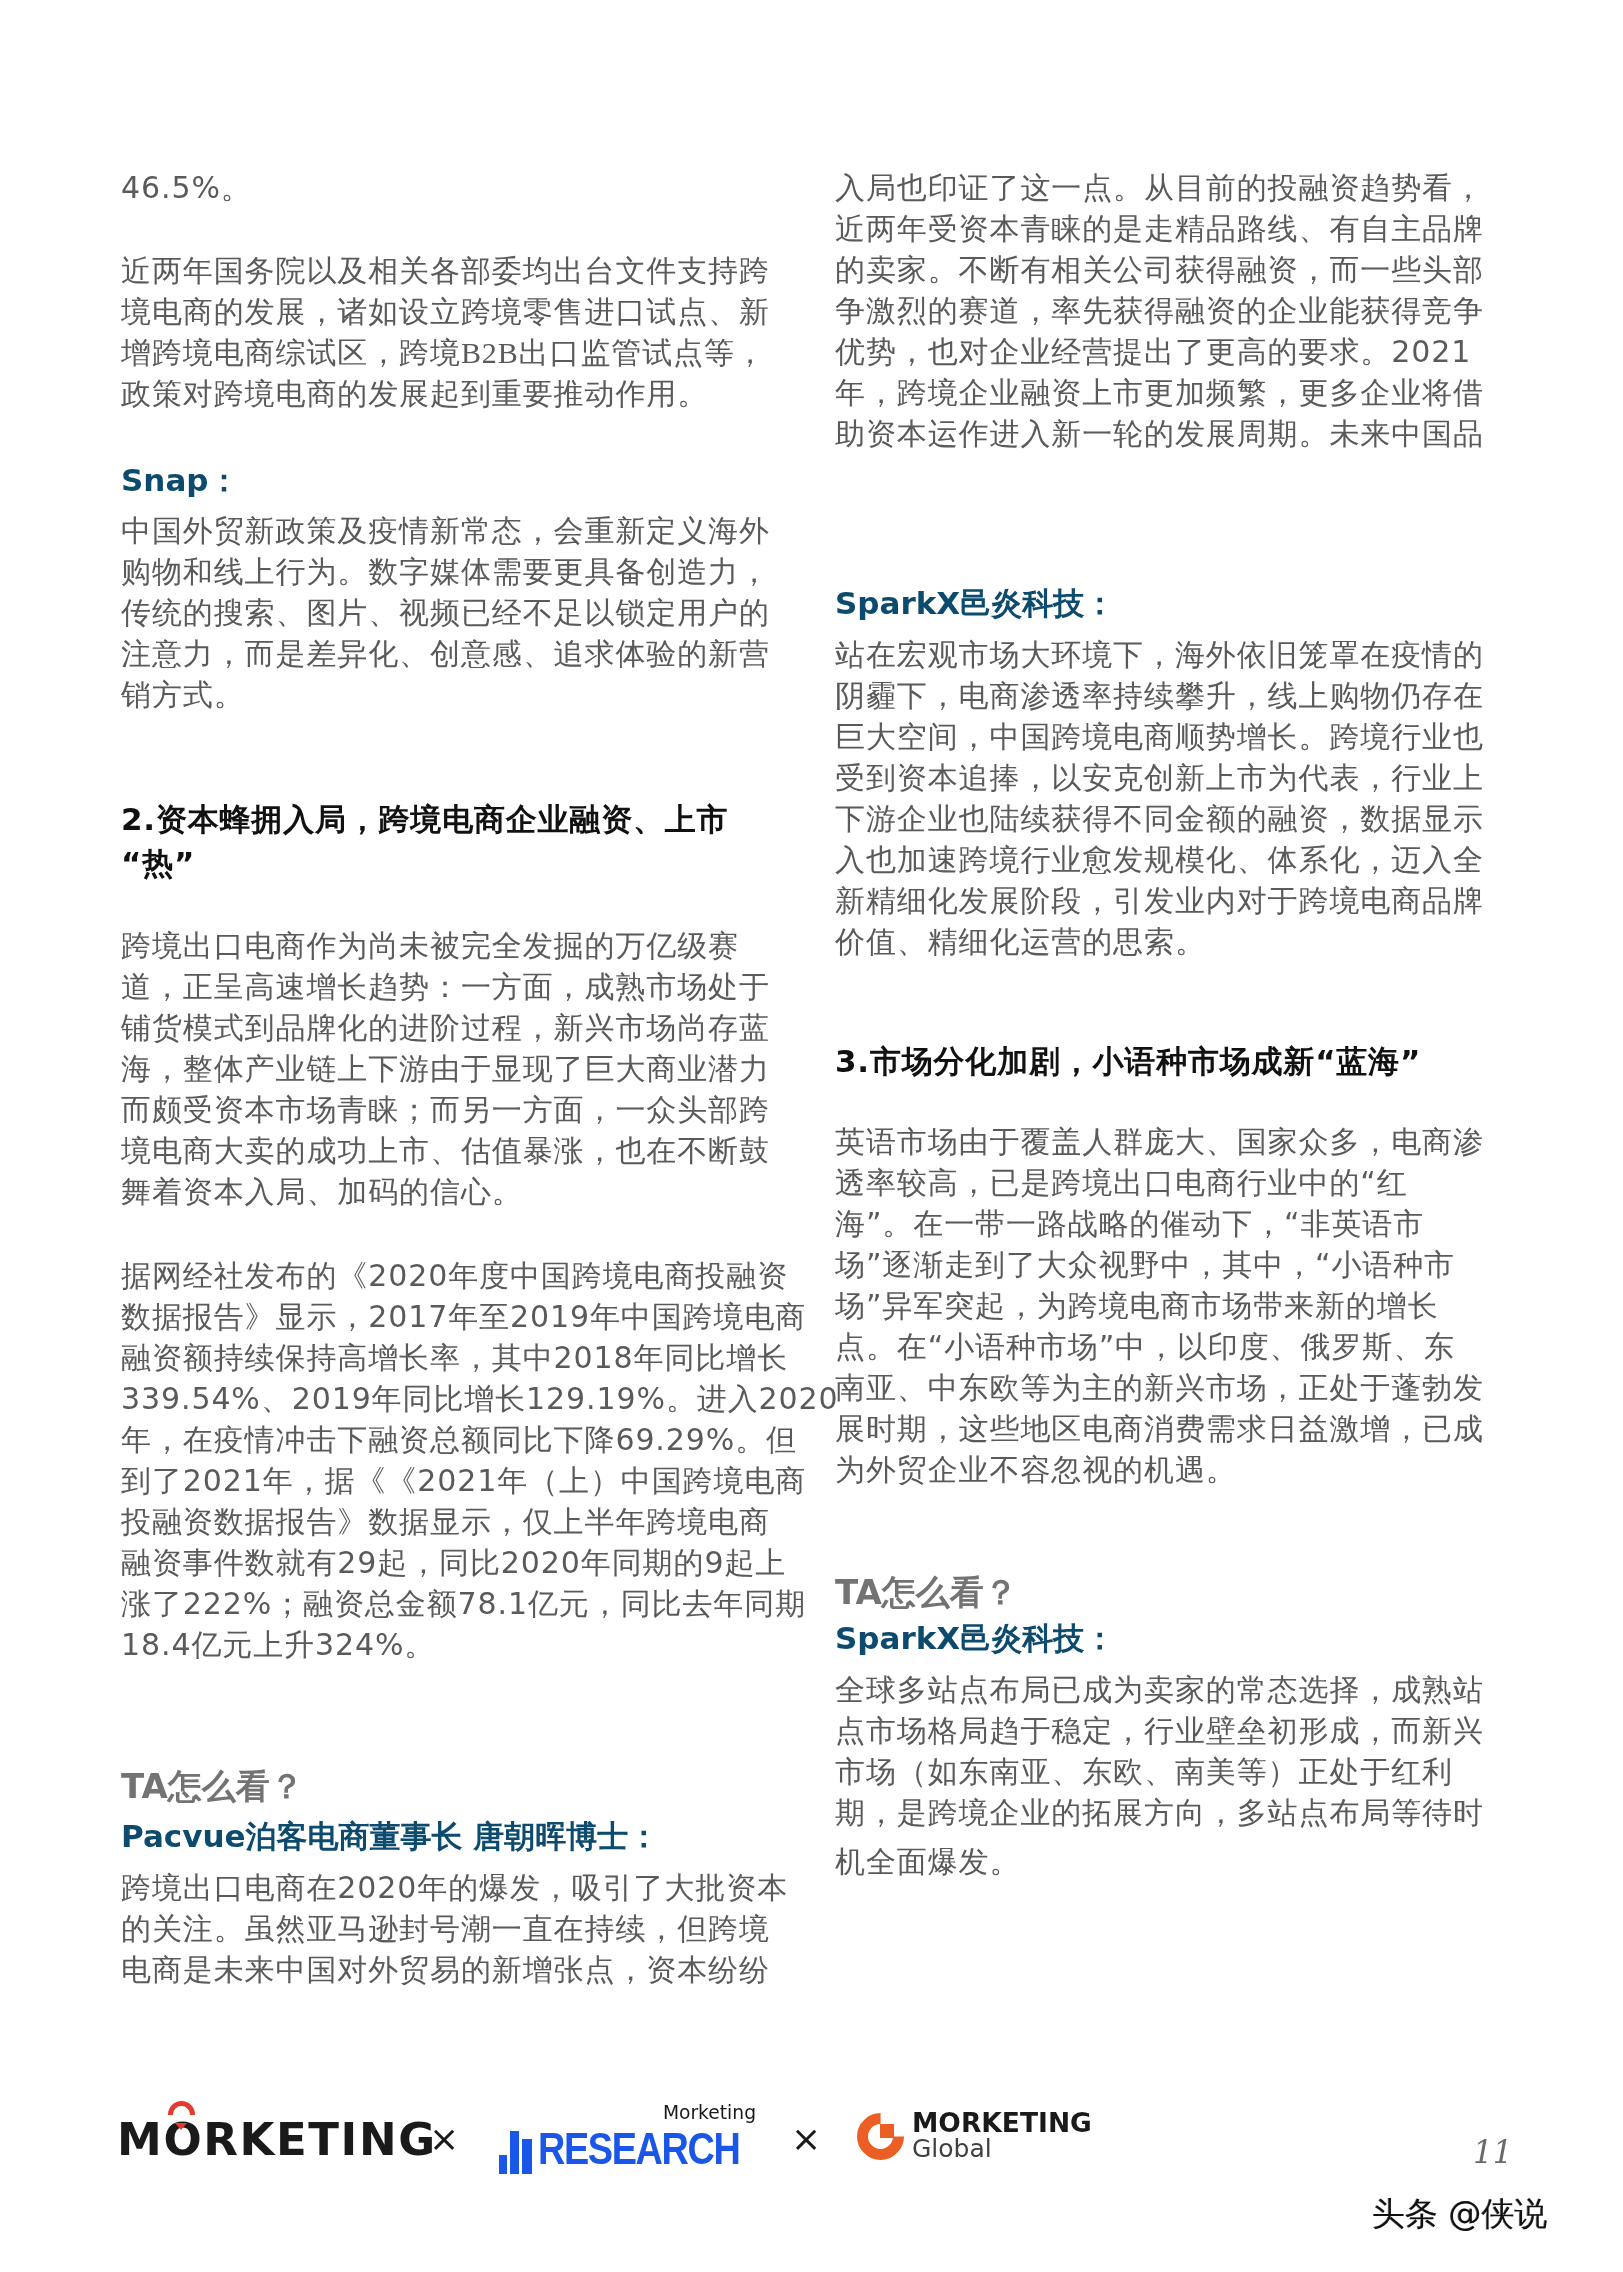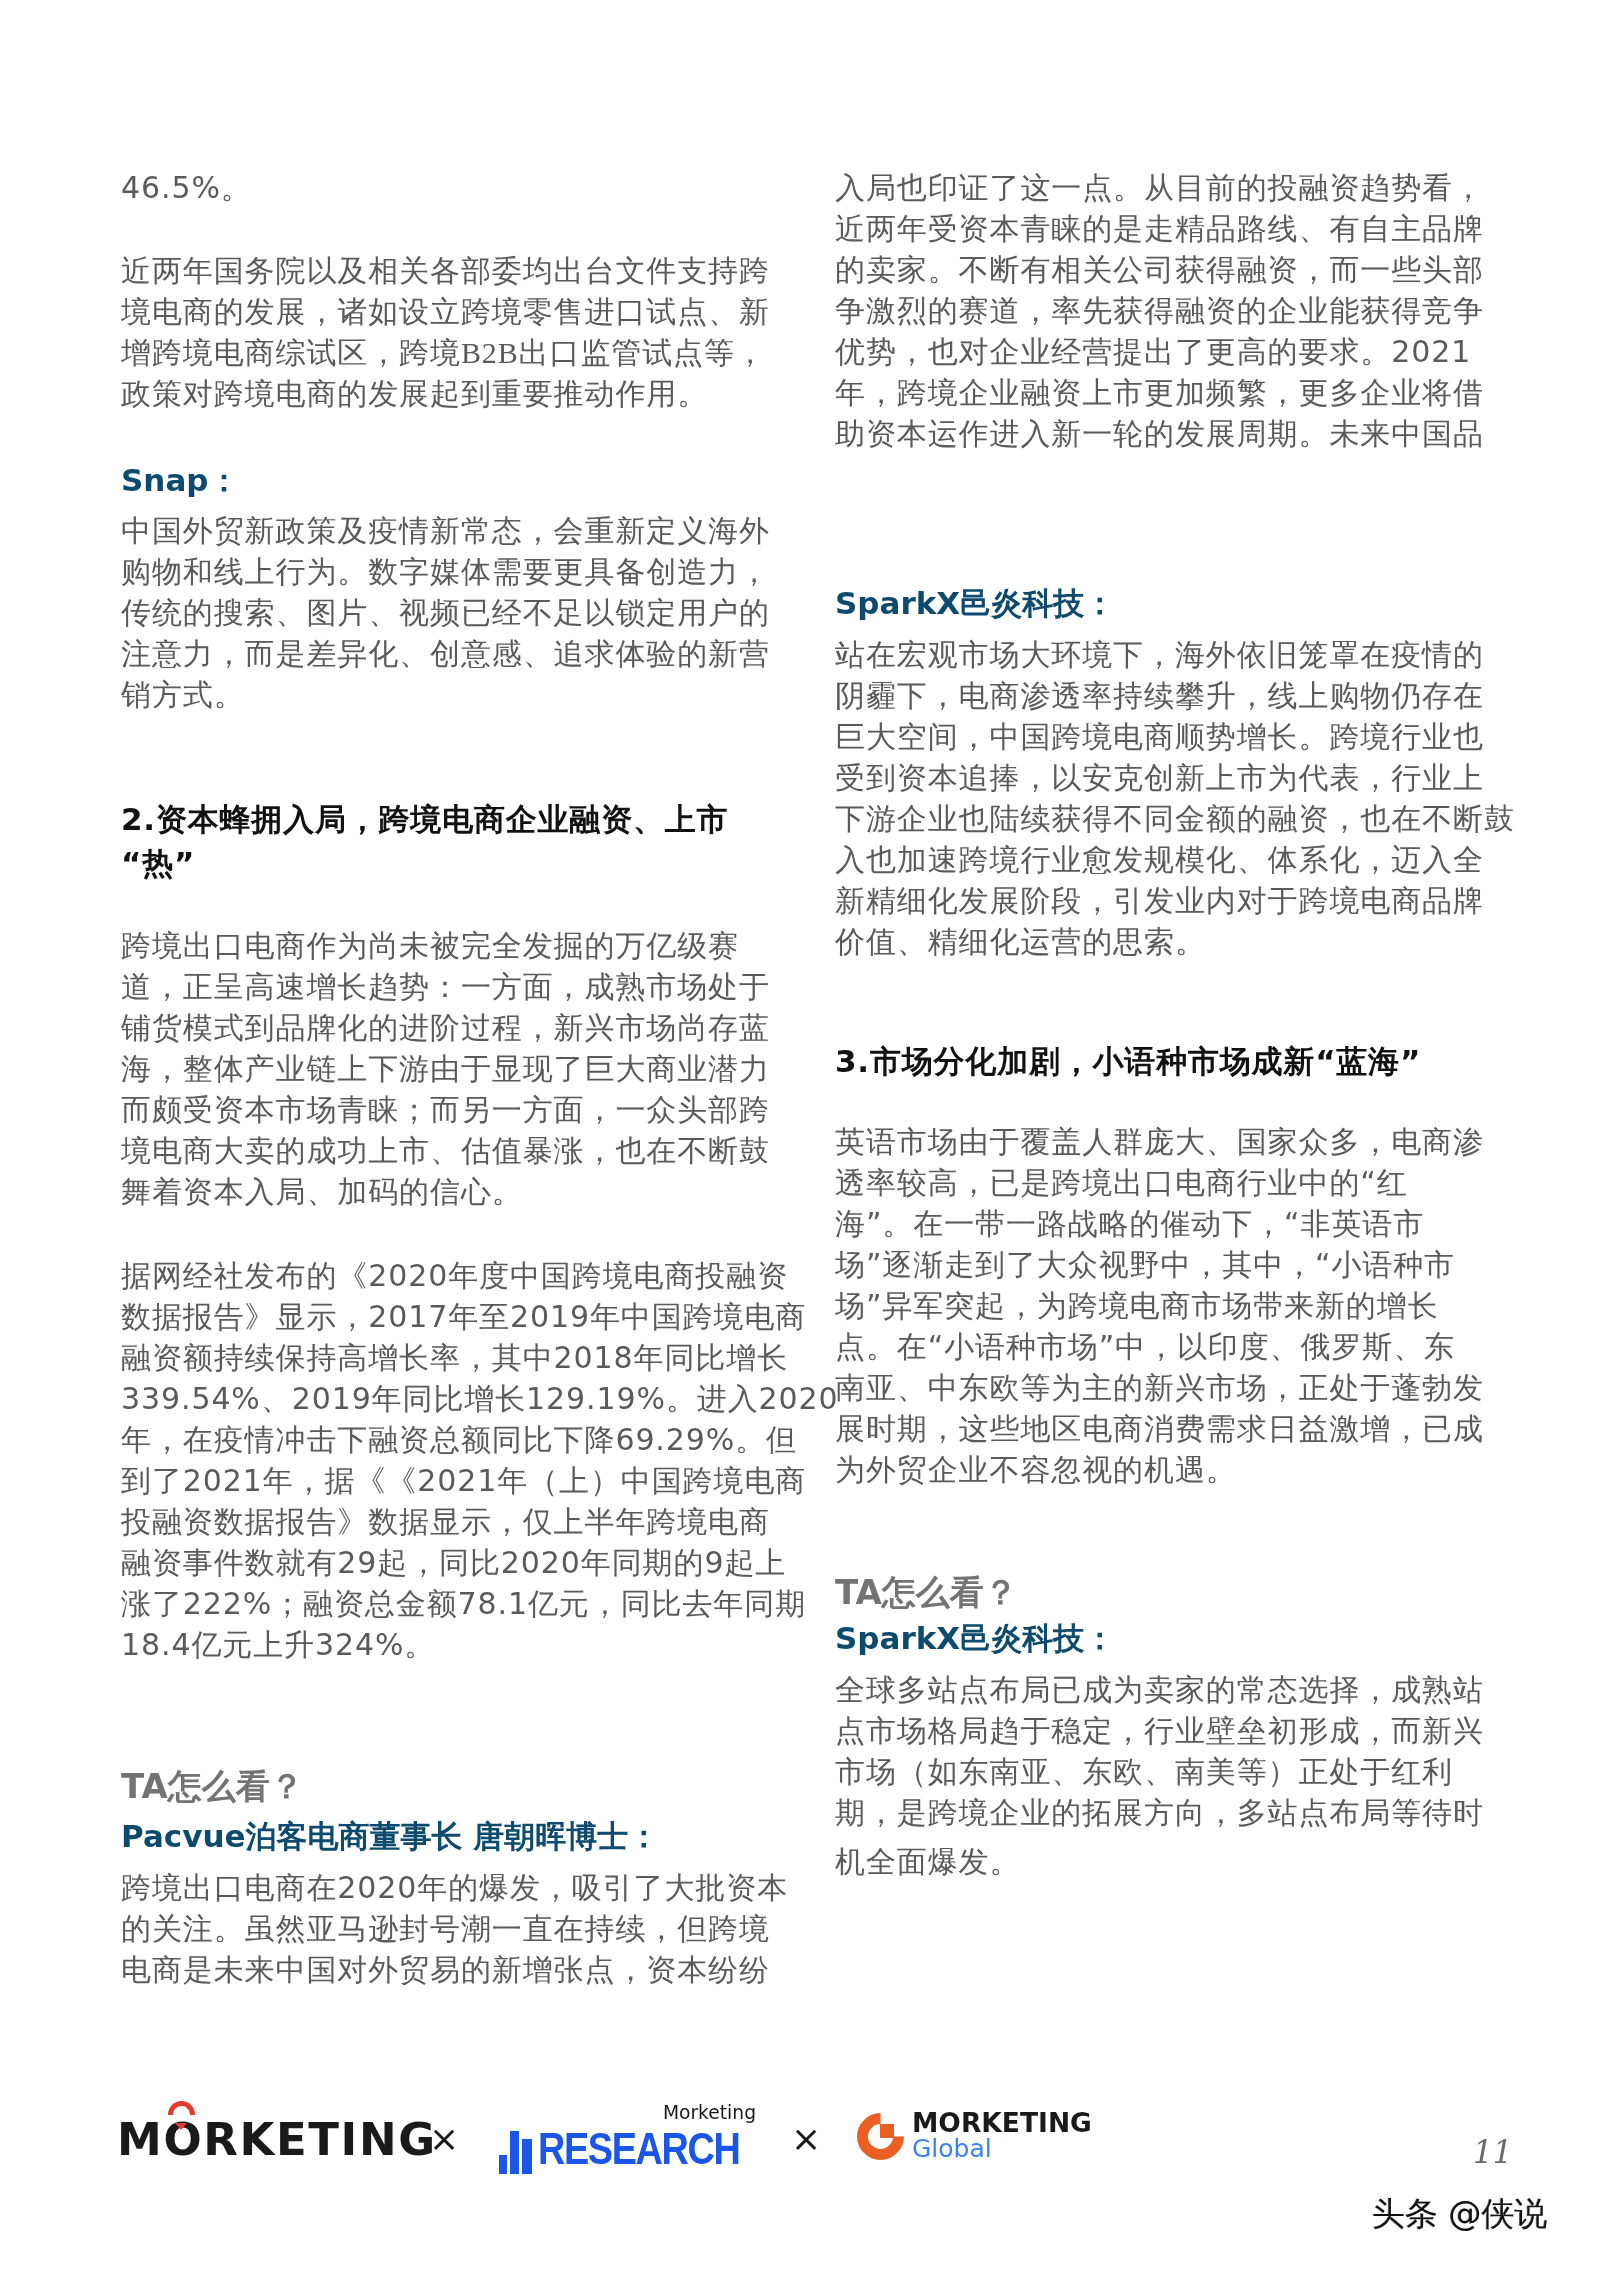--- a/index.html
+++ b/index.html
@@ -39,21 +39,21 @@
                          font-family: "Liberation Sans", sans-serif; transform: scaleX(0.86);
                          transform-origin: left center; }
   .logo-global { position: absolute; left: 740px; top: 7.8px; width: 257px; height: 78px; }
   .logo-global .ring { position: absolute; left: 0; top: 9.4px; width: 47px; height: 47px;
                        border-radius: 50%; border: 11px solid #ec5f24; box-sizing: border-box;
                        border-top-color: transparent; transform: rotate(45deg); }
   .logo-global .ring-inner { position: absolute; left: 23.4px; top: 20px; width: 14px; height: 14px;
                              background: #ec5f24; }
   .logo-global .t1 { position: absolute; left: 55px; top: 4.7px; font-size: 26.5px; font-weight: bold;
                      color: #1a1a1a; line-height: 30px; letter-spacing: 0px; }
-  .logo-global .t2 { position: absolute; left: 55px; top: 31px; font-size: 25px; color: #3b82f6;
+  .logo-global .t2 { position: absolute; left: 55px; top: 31px; font-size: 25px; color: #404040;
                      line-height: 28px; }
   .page-number { position: absolute; left: 1473px; top: 2134px; font-size: 31px; font-style: italic;
                  color: #6a6a6a; font-family: "DejaVu Serif", serif; line-height: 36px; }
   .watermark { position: absolute; left: 1372px; top: 2194px; font-size: 33px; color: #111111;
                line-height: 39px; white-space: nowrap;
                text-shadow: 0.8px 0.8px 0 #ffffff, -0.8px 0 0 #888888; }
 </style>
 </head>
 <body>
 
@@ -122,21 +122,21 @@
   <span class="ln">年，跨境企业融资上市更加频繁，更多企业将借</span>
   <span class="ln">助资本运作进入新一轮的发展周期。未来中国品</span>
 </div>
 
 <div class="h-speaker right" style="top:584px;">SparkX邑炎科技：</div>
 <div class="para right" style="top:634px;">
   <span class="ln">站在宏观市场大环境下，海外依旧笼罩在疫情的</span>
   <span class="ln">阴霾下，电商渗透率持续攀升，线上购物仍存在</span>
   <span class="ln">巨大空间，中国跨境电商顺势增长。跨境行业也</span>
   <span class="ln">受到资本追捧，以安克创新上市为代表，行业上</span>
-  <span class="ln">下游企业也陆续获得不同金额的融资，也在不断鼓</span>
+  <span class="ln">下游企业也陆续获得不同金额的融资，数据显示</span>
   <span class="ln">入也加速跨境行业愈发规模化、体系化，迈入全</span>
   <span class="ln">新精细化发展阶段，引发业内对于跨境电商品牌</span>
   <span class="ln">价值、精细化运营的思索。</span>
 </div>
 
 <div class="h-section right" style="top:1039px;">3.市场分化加剧，小语种市场成新“蓝海”</div>
 <div class="para right" style="top:1121px;">
   <span class="ln">英语市场由于覆盖人群庞大、国家众多，电商渗</span>
   <span class="ln">透率较高，已是跨境出口电商行业中的“红</span>
   <span class="ln">海”。在一带一路战略的催动下，“非英语市</span>

